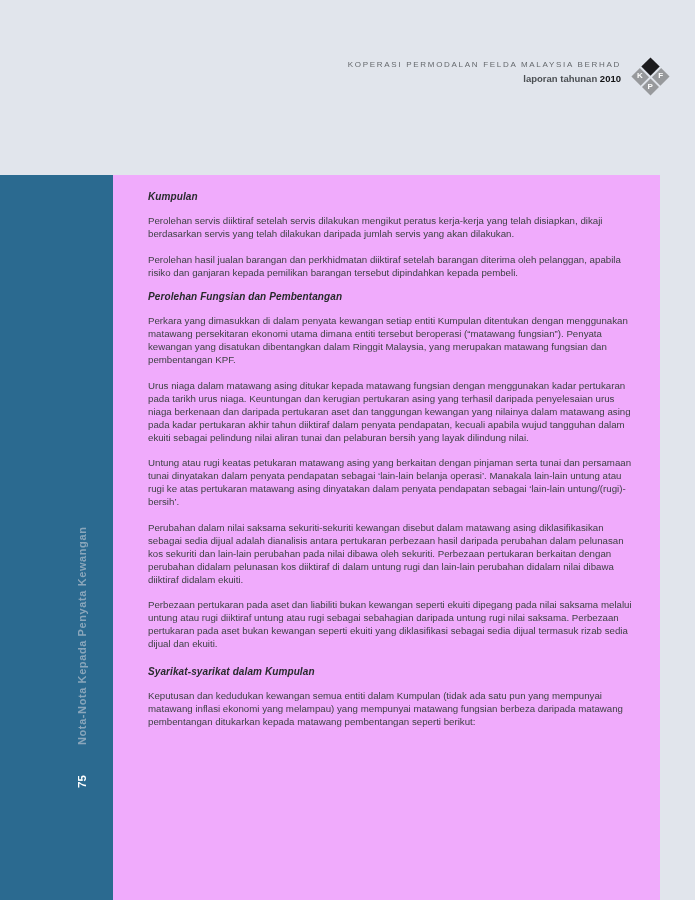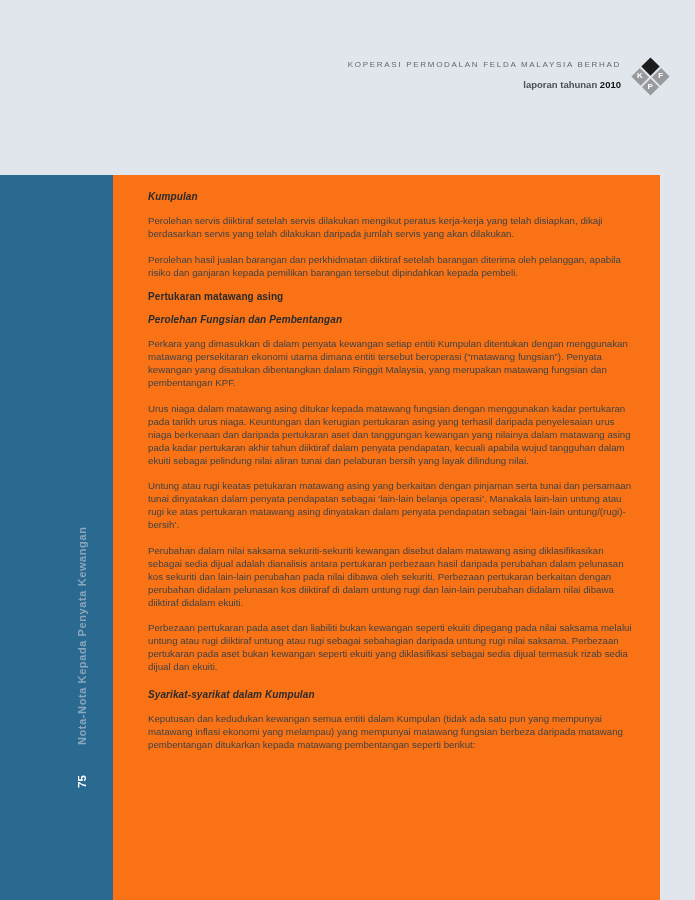--- a/index.html
+++ b/index.html
@@ -15,21 +15,21 @@
   .header {
     position: absolute; top: 60px; right: 25px;
     display: flex; align-items: flex-start;
   }
   .header-text { text-align: right; margin-right: 8px; }
   .company {
     font-size: 8px; letter-spacing: 1.7px;
     color: #64686c; white-space: nowrap;
   }
   .subtitle {
-    margin-top: 10px; font-size: 9.5px; font-weight: bold;
+    margin-top: 4px; font-size: 9.5px; font-weight: bold;
     color: #4b4f53; white-space: nowrap;
   }
   .subtitle .year { color: #121315; }
 
   .logo {
     width: 27px; height: 27px; margin: 3px 6px 0 8px;
     transform: rotate(45deg);
     display: grid;
     grid-template-columns: 1fr 1fr; grid-template-rows: 1fr 1fr;
     gap: 2px;
@@ -60,21 +60,21 @@
   }
   .v-page {
     position: absolute; left: 88px; bottom: 112px;
     transform: rotate(-90deg); transform-origin: 0 100%;
     color: #ffffff; font-weight: bold; font-size: 11.5px;
   }
 
   .content {
     position: absolute; left: 113px; top: 0;
     width: 547px; height: 725px;
-    background: #f97316;
+    background: #f0abfc;
     box-sizing: border-box;
     padding: 16px 28px 0 35px;
   }
   .doc-h {
     margin: 0 0 12px 0;
     font-size: 10px; font-weight: bold; font-style: normal;
     color: #282b2d; letter-spacing: 0.1px;
   }
   .doc-h.it { font-style: italic; }
   .doc-h.gap-top { margin-top: 16px; }
@@ -114,21 +114,20 @@
 
   <div class="band">
     <aside class="sidebar">
       <div class="v-label">Nota-Nota Kepada Penyata Kewangan</div>
       <div class="v-page">75</div>
     </aside>
     <main class="content" id="doc">
         <h3 class="doc-h it">Kumpulan</h3>
         <p class="doc-p">Perolehan servis diiktiraf setelah servis dilakukan mengikut peratus kerja-kerja yang telah disiapkan, dikaji berdasarkan servis yang telah dilakukan daripada jumlah servis yang akan dilakukan.</p>
         <p class="doc-p">Perolehan hasil jualan barangan dan perkhidmatan diiktiraf setelah barangan diterima oleh pelanggan, apabila risiko dan ganjaran kepada pemilikan barangan tersebut dipindahkan kepada pembeli.</p>
-        <h3 class="doc-h">Pertukaran matawang asing</h3>
         <h3 class="doc-h it">Perolehan Fungsian dan Pembentangan</h3>
         <p class="doc-p">Perkara yang dimasukkan di dalam penyata kewangan setiap entiti Kumpulan ditentukan dengan menggunakan matawang persekitaran ekonomi utama dimana entiti tersebut beroperasi (“matawang fungsian”). Penyata kewangan yang disatukan dibentangkan dalam Ringgit Malaysia, yang merupakan matawang fungsian dan pembentangan KPF.</p>
         <p class="doc-p">Urus niaga dalam matawang asing ditukar kepada matawang fungsian dengan menggunakan kadar pertukaran pada tarikh urus niaga. Keuntungan dan kerugian pertukaran asing yang terhasil daripada penyelesaian urus niaga berkenaan dan daripada pertukaran aset dan tanggungan kewangan yang nilainya dalam matawang asing pada kadar pertukaran akhir tahun diiktiraf dalam penyata pendapatan, kecuali apabila wujud tangguhan dalam ekuiti sebagai pelindung nilai aliran tunai dan pelaburan bersih yang layak dilindung nilai.</p>
         <p class="doc-p">Untung atau rugi keatas petukaran matawang asing yang berkaitan dengan pinjaman serta tunai dan persamaan tunai dinyatakan dalam penyata pendapatan sebagai ‘lain-lain belanja operasi’. Manakala lain-lain untung atau rugi ke atas pertukaran matawang asing dinyatakan dalam penyata pendapatan sebagai ‘lain-lain untung/(rugi)-bersih’.</p>
         <p class="doc-p">Perubahan dalam nilai saksama sekuriti-sekuriti kewangan disebut dalam matawang asing diklasifikasikan sebagai sedia dijual adalah dianalisis antara pertukaran perbezaan hasil daripada perubahan dalam pelunasan kos sekuriti dan lain-lain perubahan pada nilai dibawa oleh sekuriti. Perbezaan pertukaran berkaitan dengan perubahan didalam pelunasan kos diiktiraf di dalam untung rugi dan lain-lain perubahan didalam nilai dibawa diiktiraf didalam ekuiti.</p>
         <p class="doc-p">Perbezaan pertukaran pada aset dan liabiliti bukan kewangan seperti ekuiti dipegang pada nilai saksama melalui untung atau rugi diiktiraf untung atau rugi sebagai sebahagian daripada untung rugi nilai saksama. Perbezaan pertukaran pada aset bukan kewangan seperti ekuiti yang diklasifikasi sebagai sedia dijual termasuk rizab sedia dijual dan ekuiti.</p>
         <h3 class="doc-h it gap-top">Syarikat-syarikat dalam Kumpulan</h3>
         <p class="doc-p">Keputusan dan kedudukan kewangan semua entiti dalam Kumpulan (tidak ada satu pun yang mempunyai matawang inflasi ekonomi yang melampau) yang mempunyai matawang fungsian berbeza daripada matawang pembentangan ditukarkan kepada matawang pembentangan seperti berikut:</p>
       </main>
   </div>

